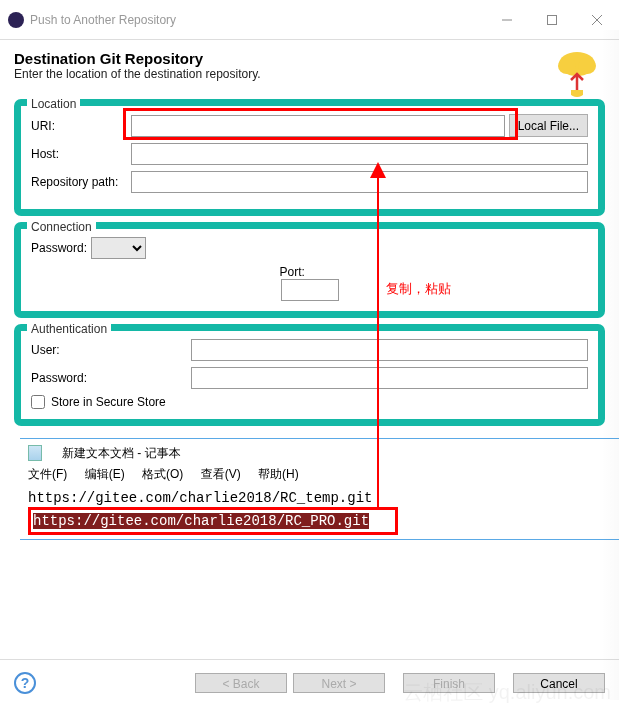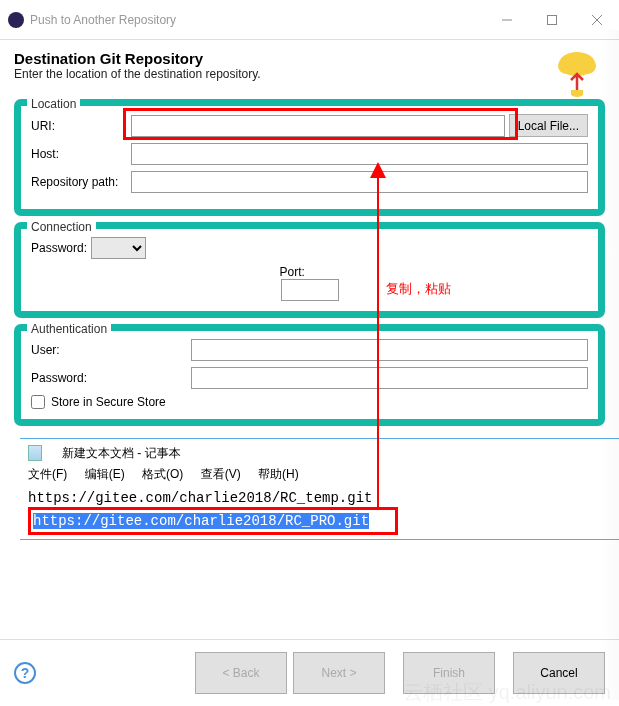--- a/index.html
+++ b/index.html
@@ -31,30 +31,30 @@
   
   
   .red-box-uri { border: 3px solid #f00; position: absolute; pointer-events: none; }
   
   .notepad-window { margin-top: 12px; border-top: 1px solid #5aa9e6; border-bottom: 1px solid #5aa9e6; padding: 0 0 4px 0; margin-left: 6px; margin-right: -14px; }
   .notepad-title { padding: 6px 8px 4px; display: flex; gap: 20px; }
   .notepad-icon { width: 14px; height: 16px; background: linear-gradient(#cde6f6,#aad2ec); border:1px solid #7ba; }
   .notepad-menu { padding: 0 8px 6px; font-size: 12px; }
   .notepad-menu span { margin-right: 14px; }
   .notepad-body { padding: 0 6px 0px 8px; font-family: "Courier New", monospace; font-size: 14px; line-height: 18px; }
-  .sel { background: #3b82f6; color: #fff; }
+  .sel { background: #7f1d1d; color: #fff; }
   .red-box-sel { border: 3px solid #f00; padding: 2px 6px 2px 2px; display: inline-block; width: 370px; }
   
   .annot-text { position: absolute; color: #f00; font-size: 13px; }
   .arrow-line { position: absolute; pointer-events: none; }
   
   .footer { position: absolute; bottom: 0; left: 0; right: 0; padding: 12px 14px; display: flex; align-items: center; border-top: 1px solid #ddd; background: #fff; }
   .help-icon { width: 22px; height: 22px; border: 2px solid #4a90d9; border-radius: 50%; color: #4a90d9; display: flex; align-items: center; justify-content: center; font-weight: bold; font-size: 14px; }
   .footer .spacer { flex: 1; }
-  .footer .btn { width: 92px; height: 42px; margin-left: 6px; text-align: center; }
+  .footer .btn { width: 92px; height: 20px; margin-left: 6px; text-align: center; }
   .footer .btn.disabled { color: #aaa; }
   .watermark { position: absolute; right: 8px; bottom: 0; font-size: 20px; color: rgba(0,0,0,0.05); font-weight: 300; pointer-events:none; }
   .right-shadow { position:absolute; top:30px; right:0; width:18px; height:670px; background: linear-gradient(to right, rgba(0,0,0,0) 0%, rgba(0,0,0,0.02) 100%); pointer-events:none;}
 </style>
 </head>
 <body>
 
 <div class="titlebar">
   <div class="app-icon"></div>
   <div class="titlebar-title">Push to Another Repository</div>

